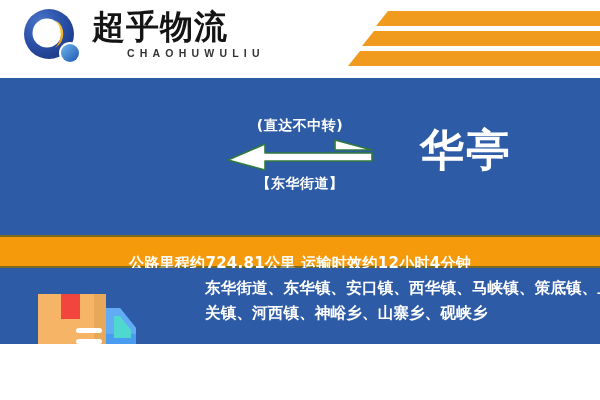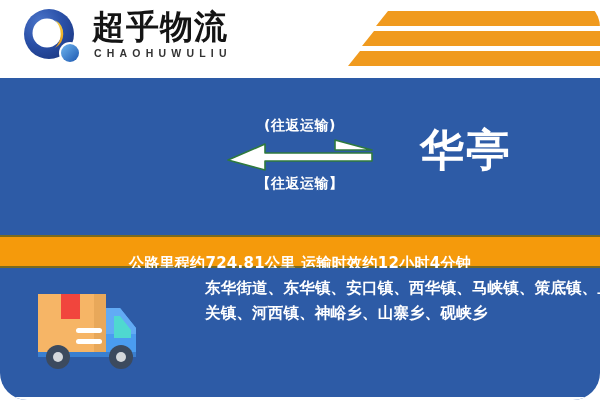--- a/index.html
+++ b/index.html
@@ -9,24 +9,23 @@
   }
   body {
     width: 600px;
     height: 400px;
     overflow: hidden;
     font-family: "Liberation Sans", "DejaVu Sans", sans-serif;
   }
   #banner {
     position: relative;
     width: 600px;
-    height: 400px;
+    height: 344px;
     background: #ffffff;
     overflow: hidden;
-    border-radius: 27px;
   }
 
   
   #header {
     position: absolute;
     left: 0; top: 0;
     width: 600px; height: 76px;
     background: #ffffff;
     overflow: hidden;
   }
@@ -51,20 +50,21 @@
   }
   #logo-subtitle {
     font-family: "Liberation Sans", sans-serif;
     font-size: 10.5px;
     font-weight: 700;
     color: #333333;
     letter-spacing: 5.2px;
     line-height: 14px;
     white-space: nowrap;
     padding-left: 2px;
+    margin-left: 33px;
   }
   #stripes {
     position: absolute;
     left: 300px; top: 0;
     width: 300px; height: 76px;
   }
 
   
   #route-panel {
     position: absolute;
@@ -219,30 +219,30 @@
         <polygon points="74,31 300,31 300,46 62,46" fill="#f09a1e"></polygon>
         <polygon points="60,51 300,51 300,66 48,66" fill="#f09a1e"></polygon>
       </svg>
     </div>
   </div>
 
   <div id="route-panel">
 
 
     <div id="route-middle">
-      <div id="direct-label">(往返运输)</div>
+      <div id="direct-label">(直达不中转)</div>
 
       <div id="arrow-wrap">
         <svg width="150" height="34" viewBox="0 0 150 34">
           <polygon points="3,22 40,6 40,15 147,15 147,23 40,23 40,32" fill="#ffffff" stroke="#2f7a3e" stroke-width="1.6" stroke-linejoin="round"></polygon>
           <polygon points="147,12 110,2 110,12" fill="#ffffff" stroke="#2f7a3e" stroke-width="1.6" stroke-linejoin="round"></polygon>
         </svg>
       </div>
 
-      <div id="roundtrip-label">【往返运输】</div>
+      <div id="roundtrip-label">【东华街道】</div>
     </div>
 
     <div id="city-dest">华亭</div>
   </div>
 
   <div id="info-bar">
     <span id="info-bar-text">公路里程约724.81公里  运输时效约12小时4分钟</span>
   </div>
 
   <div id="coverage-panel">

